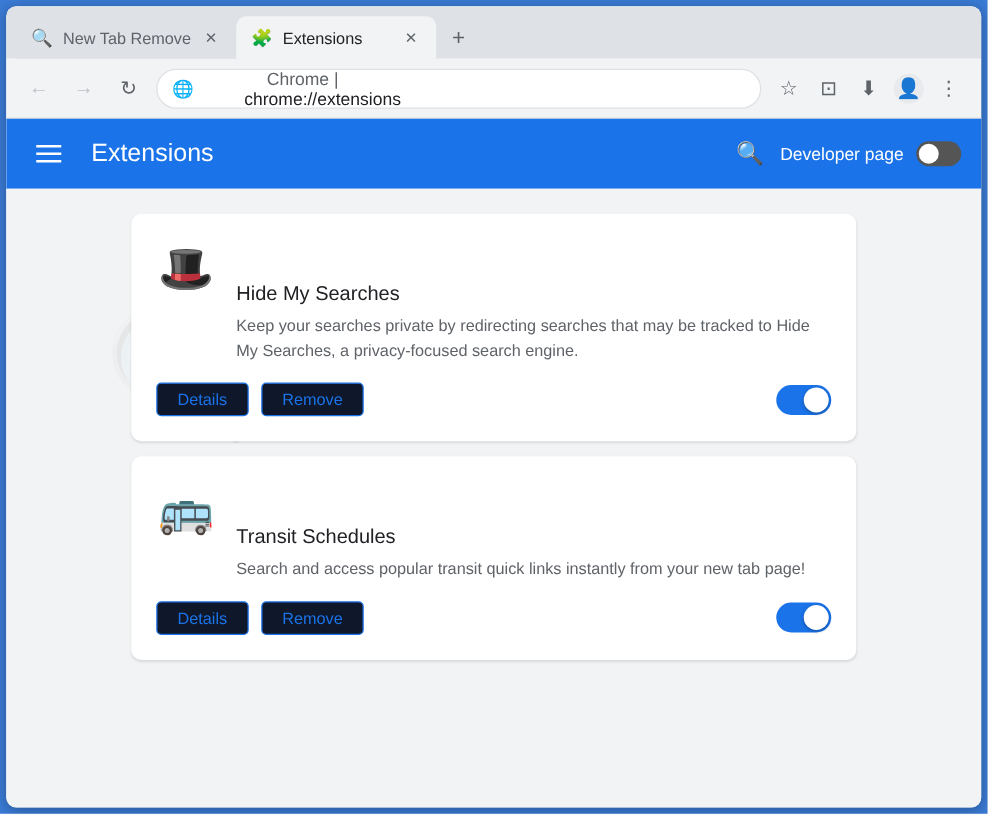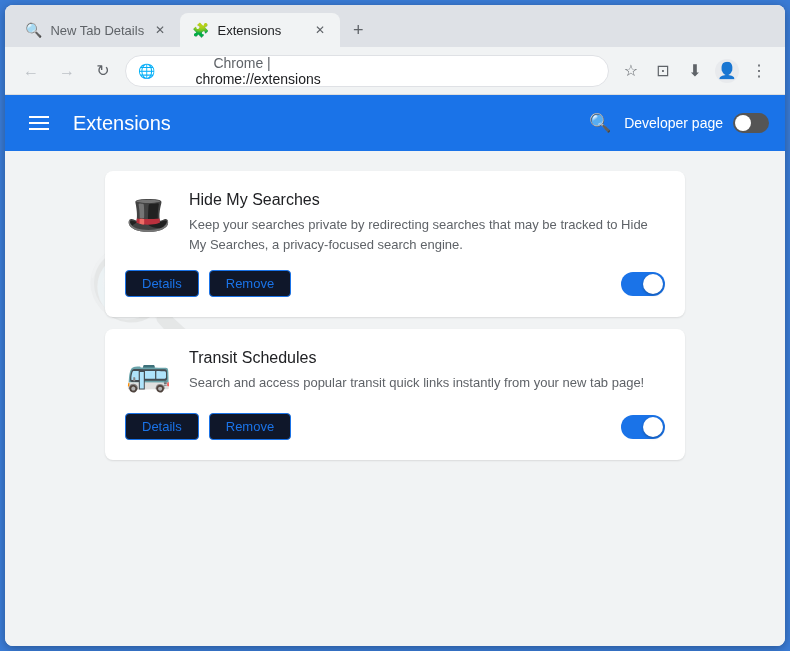--- a/index.html
+++ b/index.html
@@ -292,20 +292,21 @@
       height: 48px;
       display: flex;
       align-items: center;
       justify-content: center;
       flex-shrink: 0;
       font-size: 36px;
     }
 
     .ext-info {
       flex: 1;
+      margin-top: 36px;
     }
 
     .ext-name {
       font-size: 16px;
       font-weight: 500;
       color: #202124;
       margin-bottom: 6px;
     }
 
     .ext-desc {
@@ -371,21 +372,21 @@
     }
   </style>
 </head>
 <body>
 
 <div class="browser-window">
 
   <div class="tab-bar">
     <div class="tab">
       <span class="tab-icon">🔍</span>
-      <span class="tab-title">New Tab Details</span>
+      <span class="tab-title">New Tab Remove</span>
       <span class="tab-close">✕</span>
     </div>
     <div class="tab active">
       <span class="tab-icon">🧩</span>
       <span class="tab-title">Extensions</span>
       <span class="tab-close">✕</span>
     </div>
     <div class="tab-new">+</div>
   </div>
 

